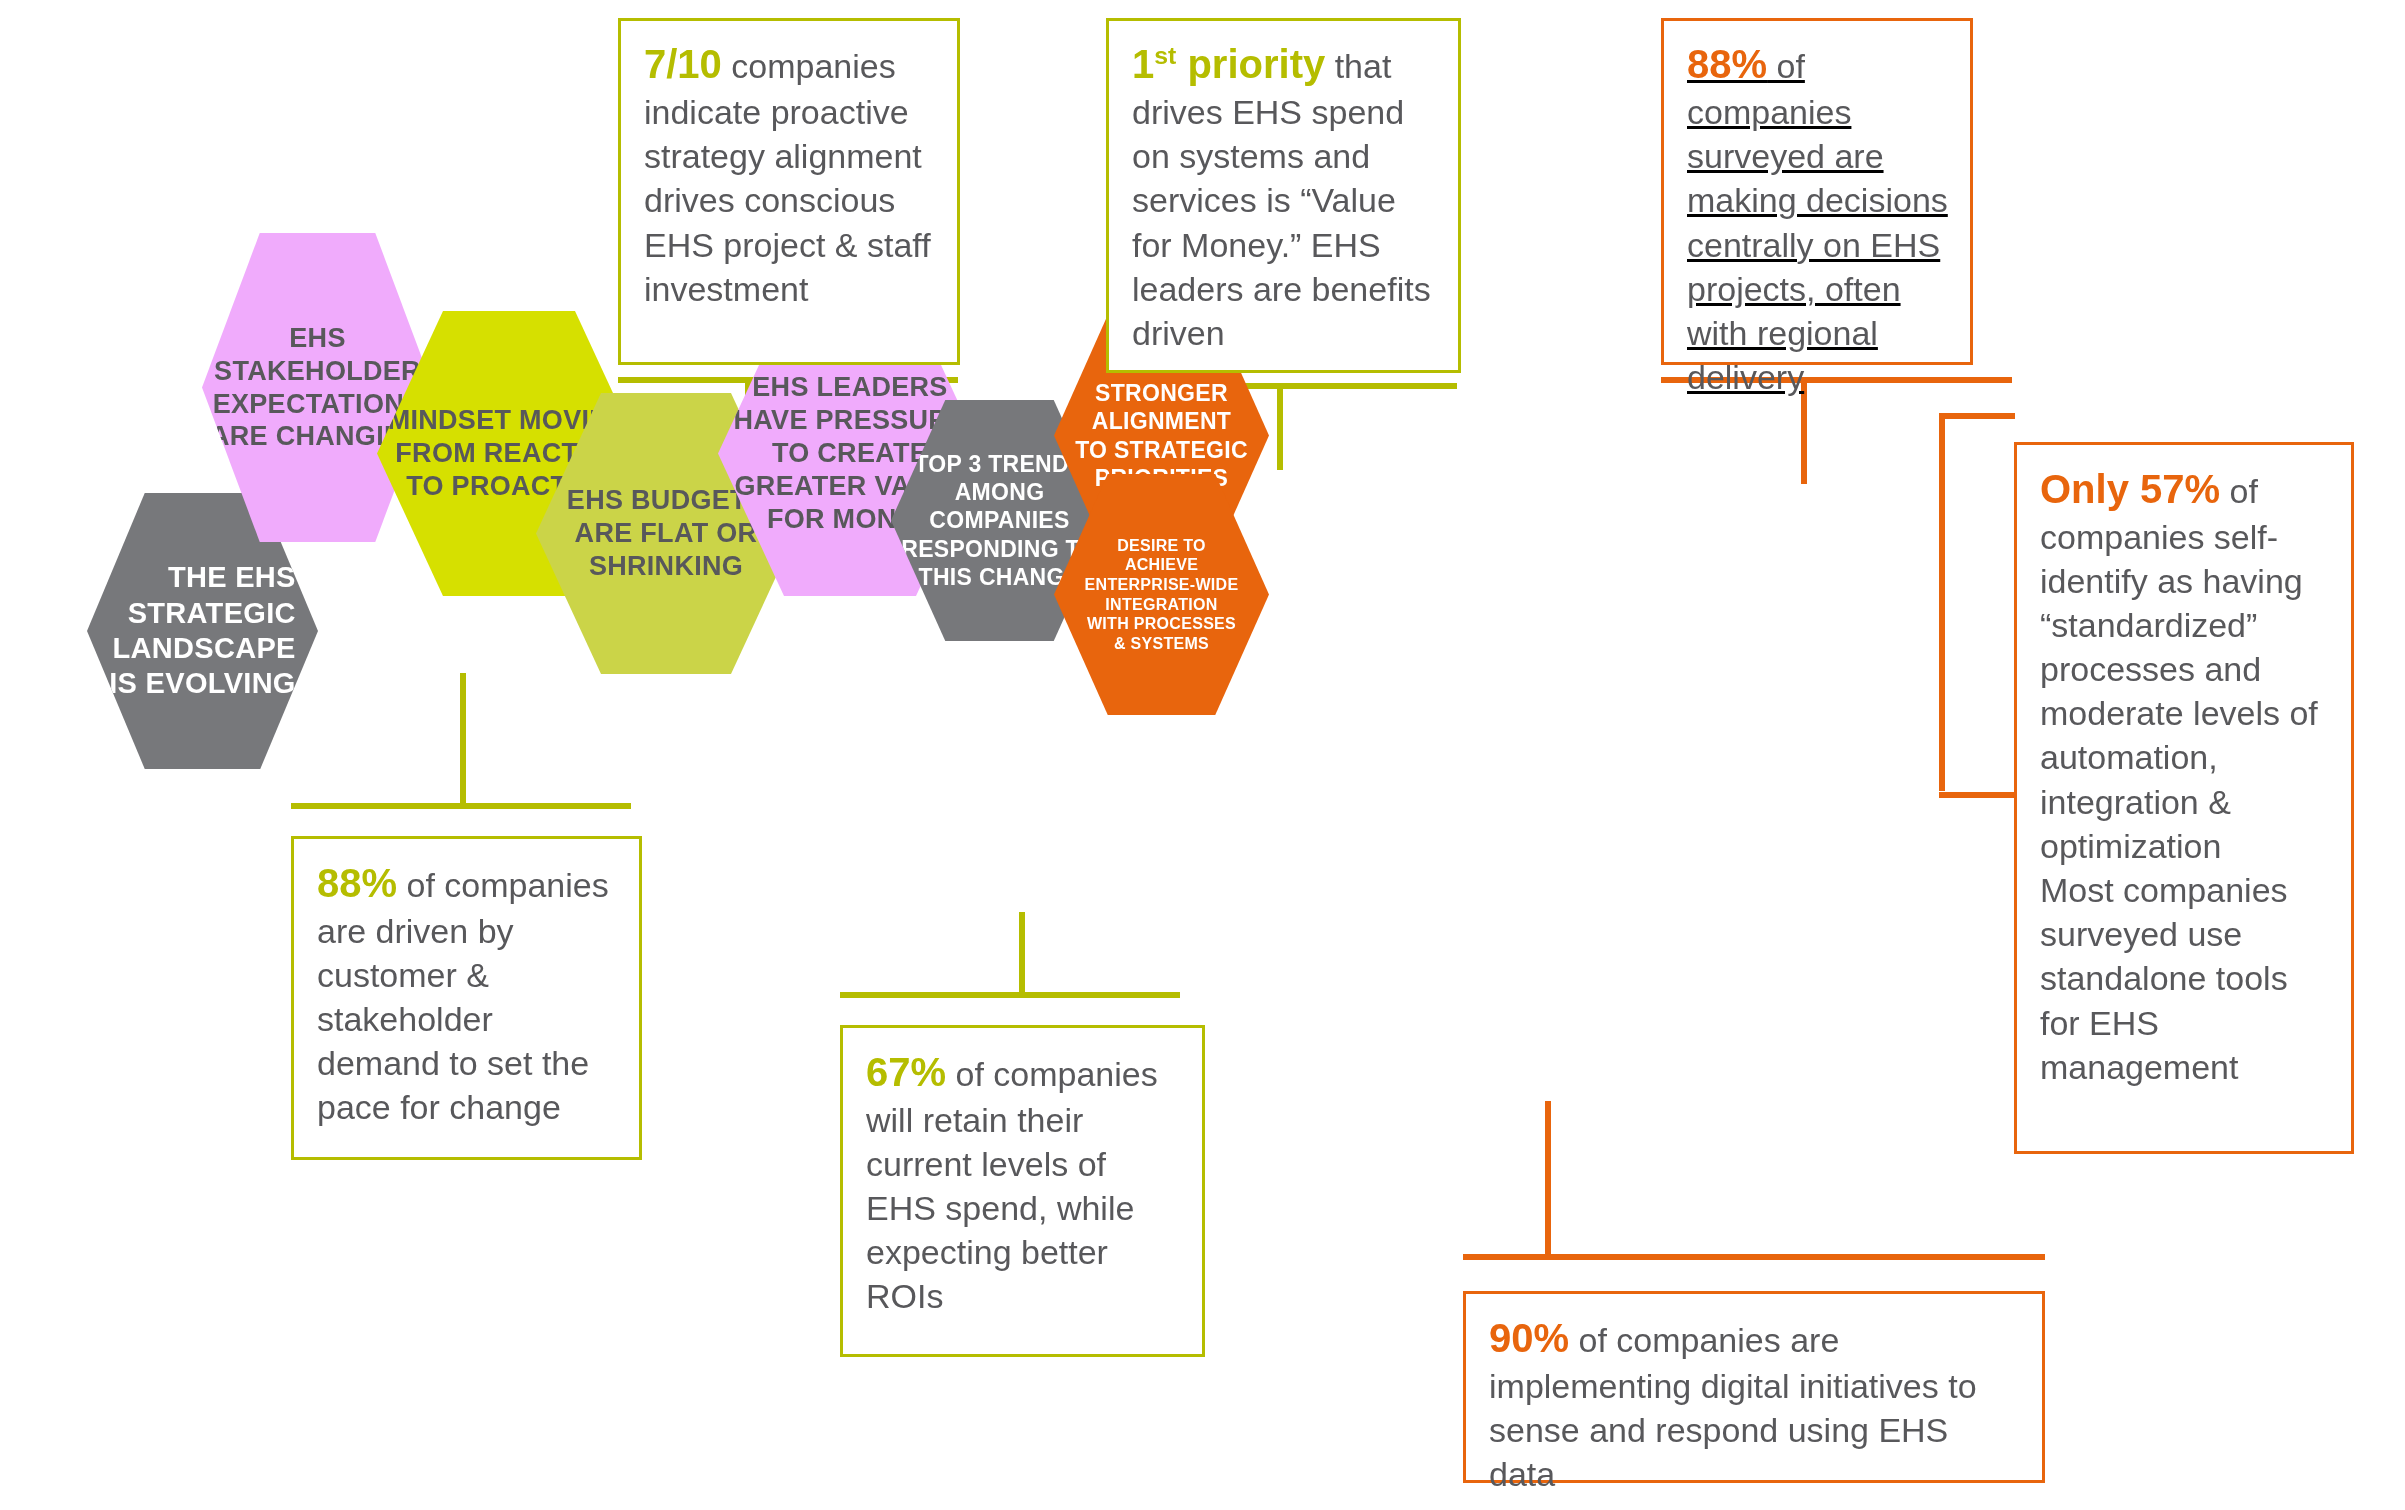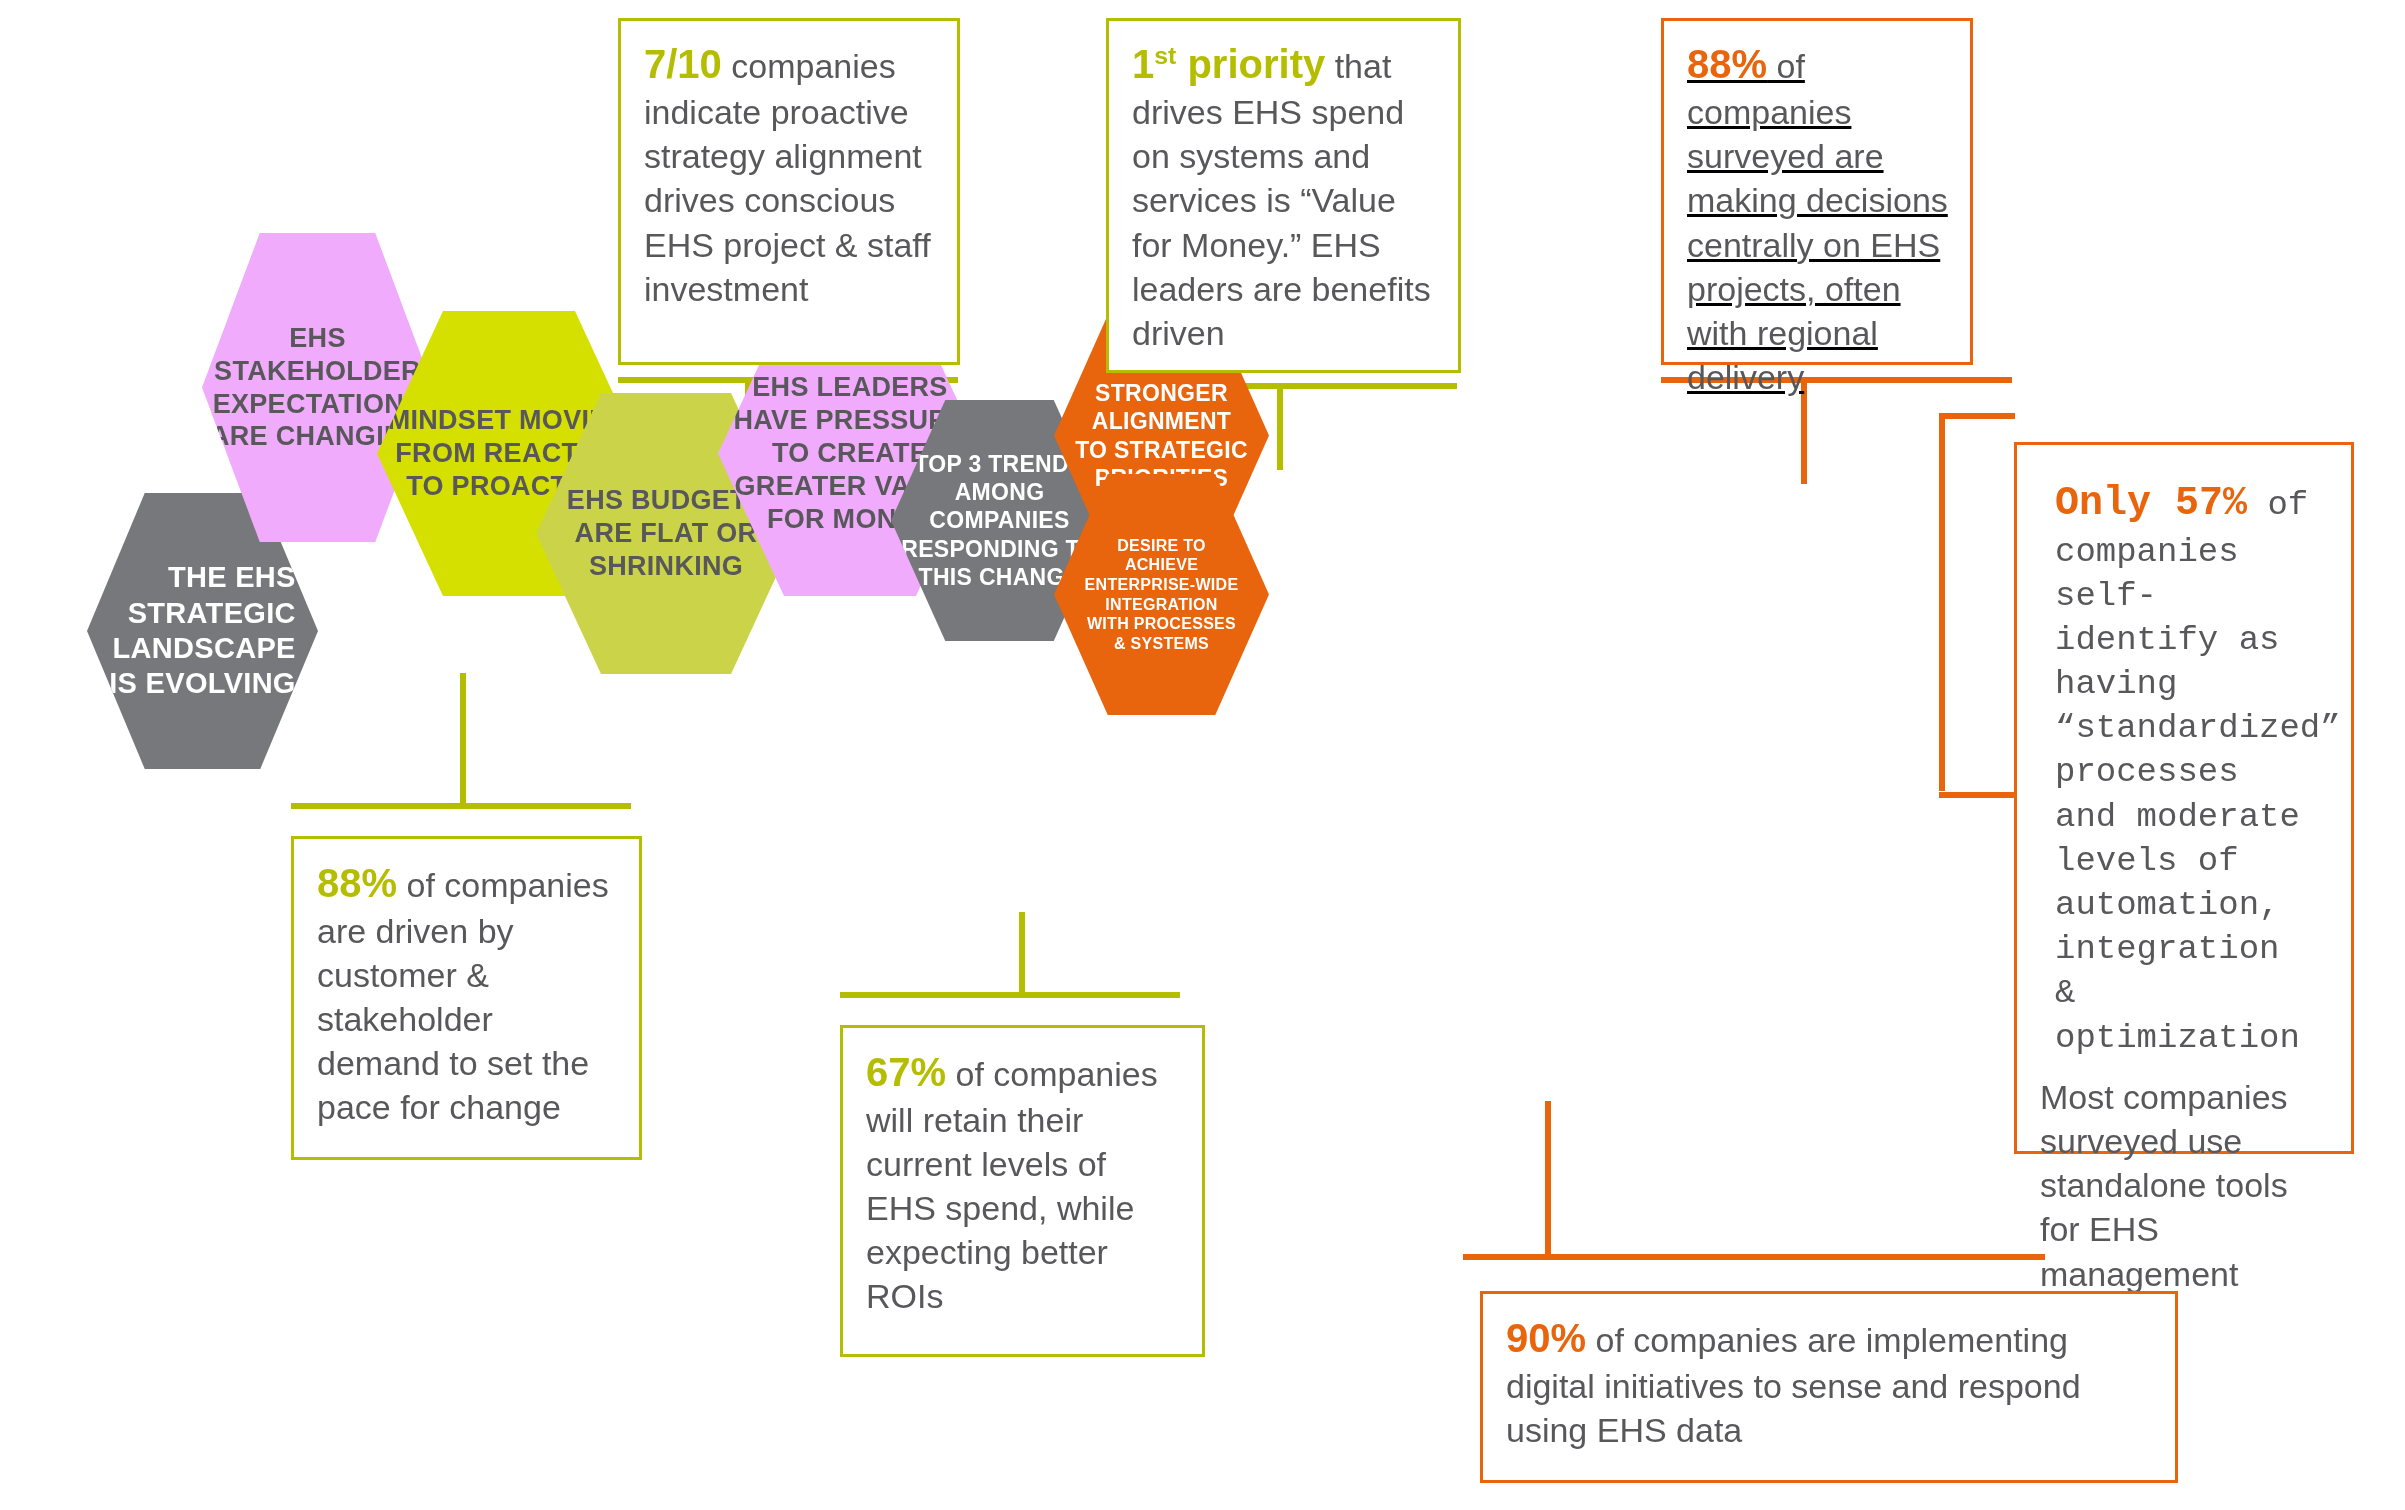--- a/index.html
+++ b/index.html
@@ -133,21 +133,21 @@
   <div class="callout orange-box" style="left:1661px;top:17.5px;width:312px;height:347px;text-decoration:underline;">
     <div class="inner">
       <p class="txt" style="margin:0;">
         <span class="hl">88%</span><span> of companies surveyed are making decisions centrally on EHS projects, often with regional delivery</span>
       </p>
     </div>
   </div>
 
   <div class="callout orange-box" style="left:2014px;top:442px;width:340px;height:712px;">
     <div class="inner">
-      <p class="txt" style="margin:15px;font-family:Liberation Mono, monospace;">
+      <p class="txt" style="margin:0;">
         <span class="hl">Only 57%</span><span> of companies self-identify as having “standardized” processes and moderate levels of automation, integration &amp; optimization</span>
       </p>
       <p class="txt" style="margin:0;">Most companies surveyed use standalone tools for EHS management</p>
     </div>
   </div>
 
   <div class="callout green-box" style="left:291px;top:836px;width:351px;height:324px;">
     <div class="inner">
       <p class="txt" style="margin:0;">
         <span class="hl">88%</span><span> of companies are driven by customer &amp; stakeholder demand to set the pace for change</span>
@@ -156,21 +156,21 @@
   </div>
 
   <div class="callout green-box" style="left:840px;top:1025px;width:365px;height:332px;">
     <div class="inner">
       <p class="txt" style="margin:0;">
         <span class="hl">67%</span><span> of companies will retain their current levels of EHS spend, while expecting better ROIs</span>
       </p>
     </div>
   </div>
 
-  <div class="callout orange-box" style="left:1463px;top:1291px;width:698px;height:192px;margin-left:17px;">
+  <div class="callout orange-box" style="left:1463px;top:1291px;width:582px;height:192px;">
     <div class="inner">
       <p class="txt" style="margin:0;">
         <span class="hl">90%</span><span> of companies are implementing digital  initiatives to sense and respond using EHS data</span>
       </p>
     </div>
   </div>
 
 </div>
 
 

